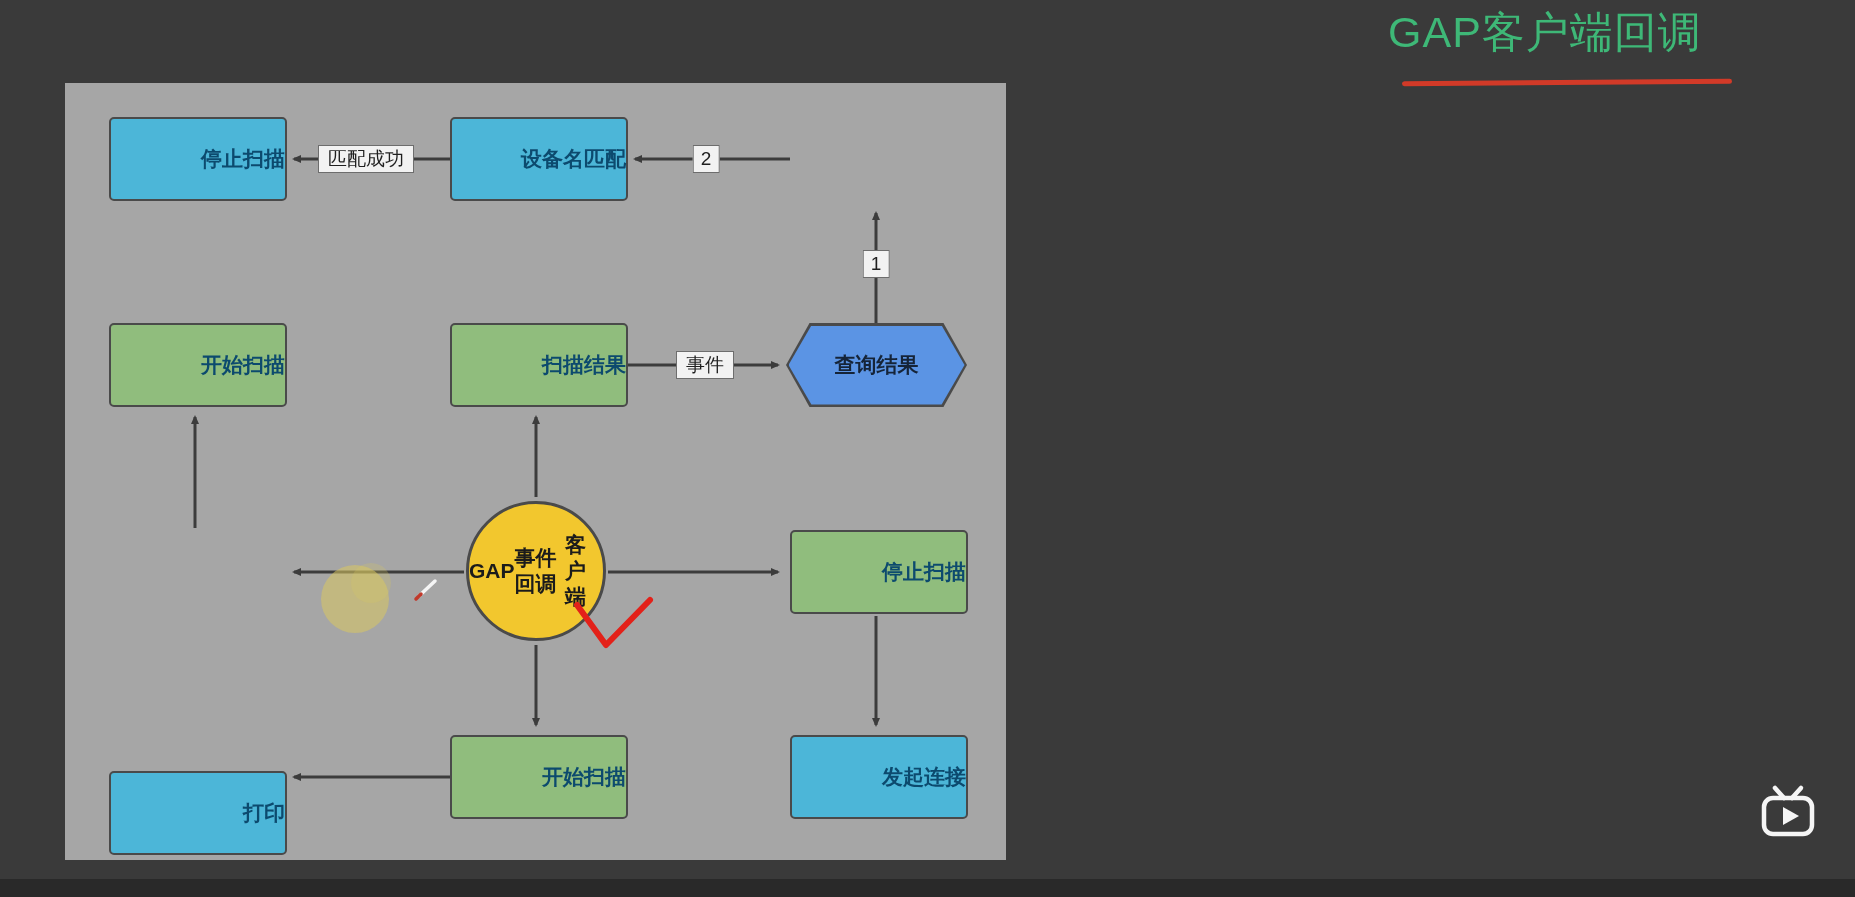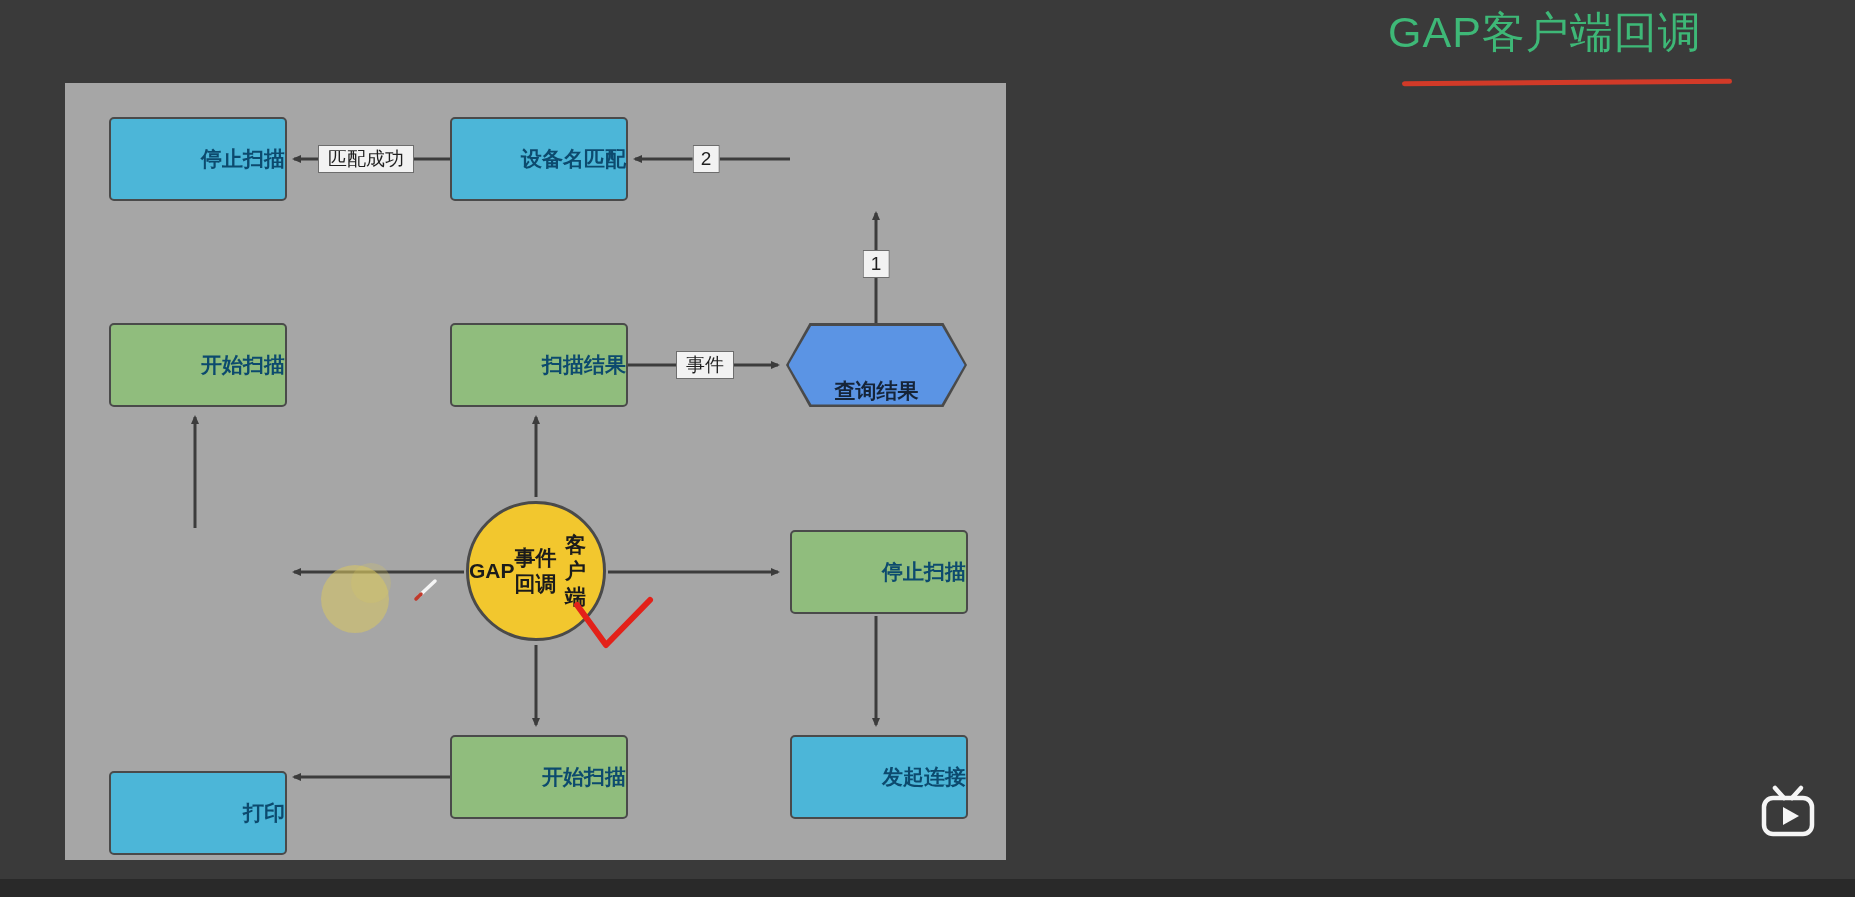--- a/index.html
+++ b/index.html
@@ -66,21 +66,21 @@
   .hex-outer{
     position:absolute;width:181px;height:84px;
     clip-path:polygon(13% 0,87% 0,100% 50%,87% 100%,13% 100%,0 50%);
     background:var(--node-border);
     z-index:10;
   }
   .hex-inner{
     position:absolute;inset:2.5px;
     clip-path:polygon(13% 0,87% 0,100% 50%,87% 100%,13% 100%,0 50%);
     background:var(--hexagon-node);
-    display:flex;align-items:flex-end;justify-content:center;
+    display:flex;align-items:center;justify-content:center;
     font-weight:700;font-size:21px;color:#152438;
   }
   .gap-circle{
     position:absolute;left:401px;top:418px;width:140px;height:140px;
     border-radius:50%;
     border:3px solid var(--node-border);
     background:var(--center-node);
     display:flex;flex-direction:row;align-items:center;justify-content:center;
     font-weight:700;font-size:21px;color:#1b1b1b;line-height:1.25;
     z-index:10;

